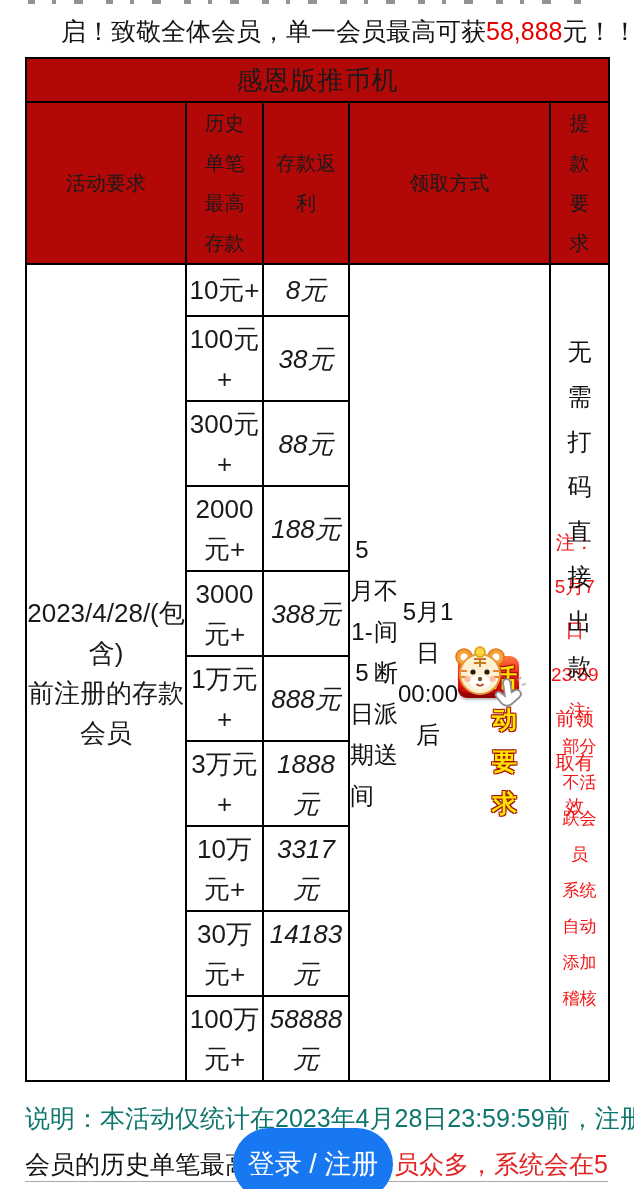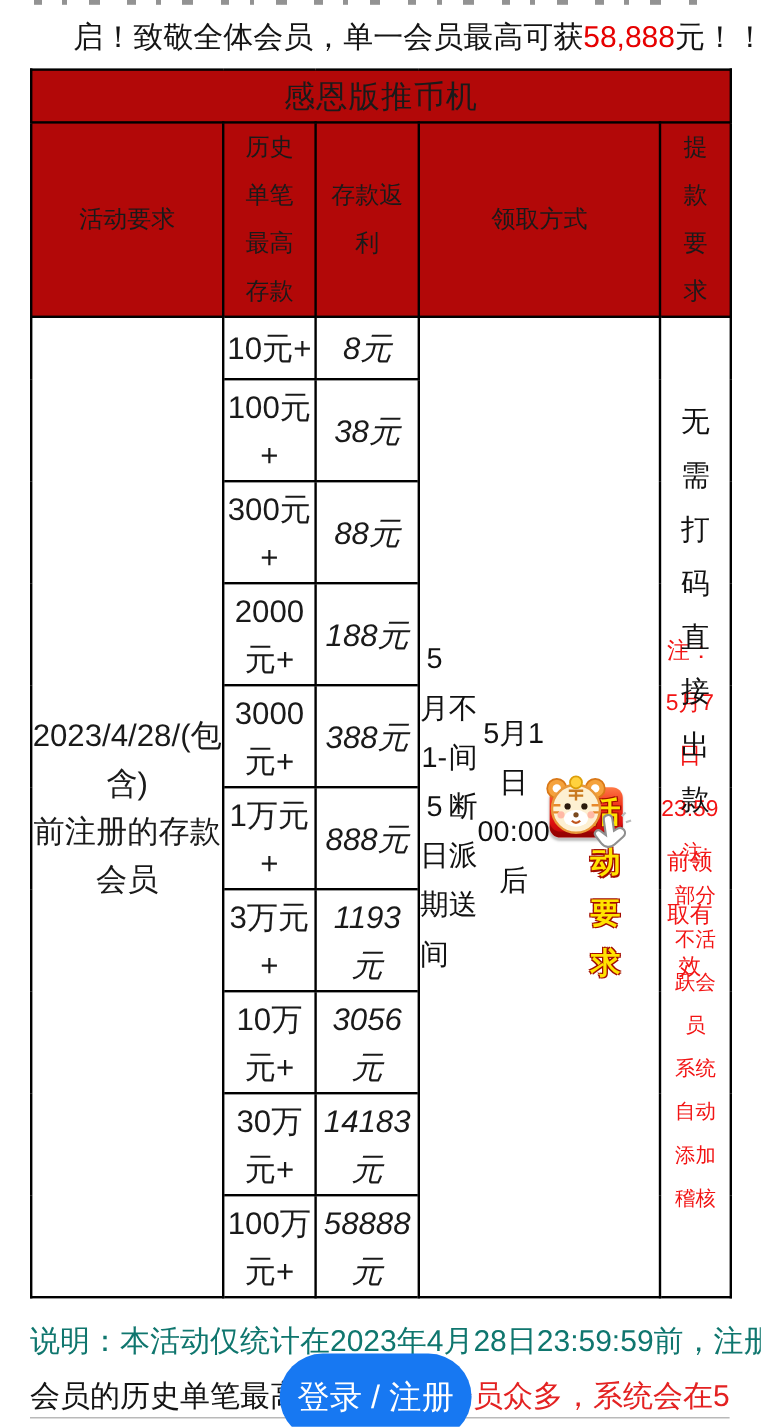--- a/index.html
+++ b/index.html
@@ -196,27 +196,27 @@
     <td class="rebate-cell pre">388元</td>
   </tr>
   <tr class="row-tall">
     <td class="pre">1万元
 +</td>
     <td class="rebate-cell pre">888元</td>
   </tr>
   <tr class="row-tall">
     <td class="pre">3万元
 +</td>
-    <td class="rebate-cell pre">1193
+    <td class="rebate-cell pre">1888
 元</td>
   </tr>
   <tr class="row-tall">
     <td class="pre">10万
 元+</td>
-    <td class="rebate-cell pre">3056
+    <td class="rebate-cell pre">3317
 元</td>
   </tr>
   <tr class="row-tall">
     <td class="pre">30万
 元+</td>
     <td class="rebate-cell pre">14183
 元</td>
   </tr>
   <tr class="row-tall">
     <td class="pre">100万

